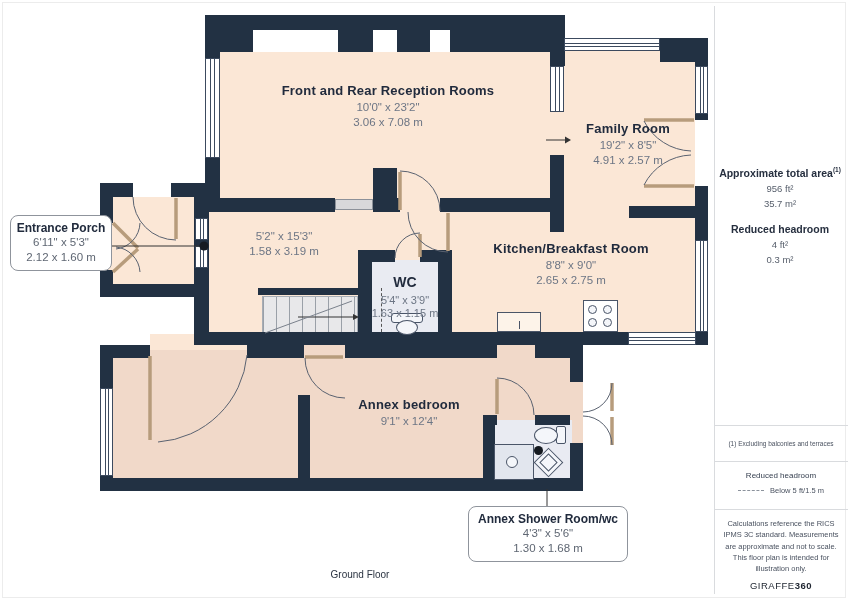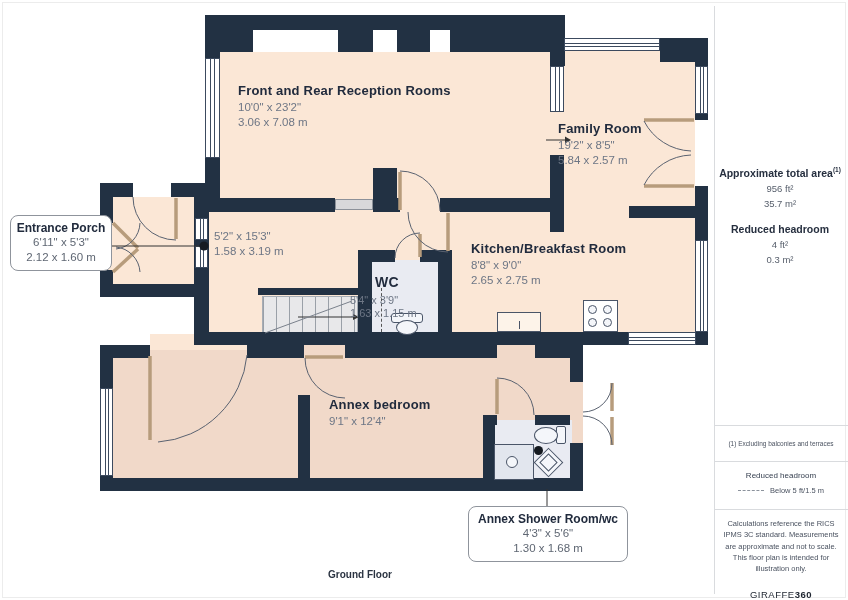--- a/index.html
+++ b/index.html
@@ -16,34 +16,34 @@
   .winV::before,.winV::after{content:"";position:absolute;top:0;bottom:0;width:1px;background:#3c4a5e}
   .winV::before{left:32%}.winV::after{left:64%}
   .winH::before,.winH::after{content:"";position:absolute;left:0;right:0;height:1px;background:#3c4a5e}
   .winH::before{top:32%}.winH::after{top:64%}
   .stairs{position:absolute;background:#e8e8ea;z-index:2;border:1px solid #a7adb5;
     background-image:repeating-linear-gradient(90deg,#9aa0a8 0,#9aa0a8 1px,transparent 1px,transparent 13px)}
   .hearth{position:absolute;background:#d8d8da;border:1px solid #8c9199;z-index:3}
   .fx{position:absolute;border:1px solid #4a5568;background:#f4f6fa;z-index:8}
   .cir{border-radius:50%}
   .dashline-v{position:absolute;border-left:1px dashed #555;z-index:8}
-  .lbl{position:absolute;color:#212b3d;z-index:30;line-height:1.15}
+  .lbl{position:absolute;text-align:center;color:#212b3d;z-index:30;line-height:1.15}
   .lbl .nm{font-weight:bold;font-size:13px;letter-spacing:.2px;white-space:nowrap}
   .lbl .dim{font-size:11.5px;color:#6d7685;margin-top:2px;white-space:nowrap}
   .callout{position:absolute;background:#fff;border:1px solid #8f949c;border-radius:8px;text-align:center;
     padding:5px 2px;z-index:40;line-height:1.2}
   .callout .nm{font-weight:bold;font-size:12px;color:#212b3d;white-space:nowrap}
   .callout .dim{font-size:11.5px;color:#5f6773;margin-top:1px;white-space:nowrap}
   .side{position:absolute;text-align:center;color:#4a5260}
   .side .h{font-weight:bold;font-size:10.5px;color:#262f3f}
   .side .v{font-size:9.5px;color:#565e6b;margin-top:4px}
-  .brand{font-size:9.5px;color:#1d242f;letter-spacing:.5px;margin-top:15px}
+  .brand{font-size:9.5px;color:#1d242f;letter-spacing:.5px;margin-top:6px}
   sup{font-size:6.5px}
   #floor-label{position:absolute;left:285px;top:569px;width:150px;text-align:center;
-    font-size:10px;font-weight:bold;color:#2b3442;z-index:30}
+    font-size:10px;font-weight:normal;color:#2b3442;z-index:30}
 </style>
 </head>
 <body>
 
 <div class="abs" style="left:2px;top:2px;width:844px;height:596px;border:1px solid #ececec;z-index:0"></div>
 
 <div class="abs" style="left:0;top:0;width:714px;height:600px">
 
   <div class="fill main" style="left:209px;top:28px;width:345px;height:172px"></div>
   <div class="fill main" style="left:556px;top:40px;width:150px;height:170px"></div>
@@ -184,21 +184,21 @@
   </svg>
 
   <div class="lbl" style="left:238px;top:84px;width:300px">
     <div class="nm">Front and Rear Reception Rooms</div>
     <div class="dim">10'0" x 23'2"</div>
     <div class="dim">3.06 x 7.08 m</div>
   </div>
   <div class="lbl" style="left:558px;top:122px;width:140px">
     <div class="nm">Family Room</div>
     <div class="dim">19'2" x 8'5"</div>
-    <div class="dim">5.84 x 2.57 m</div>
+    <div class="dim">4.91 x 2.57 m</div>
   </div>
   <div class="lbl" style="left:214px;top:228px;width:140px">
     <div class="dim">5'2" x 15'3"</div>
     <div class="dim">1.58 x 3.19 m</div>
   </div>
   <div class="lbl" style="left:375px;top:274px;width:60px">
     <div class="nm" style="font-size:14px">WC</div>
   </div>
   <div class="lbl" style="left:350px;top:292px;width:110px">
     <div class="dim" style="font-size:11px">5'4" x 3'9"</div>

